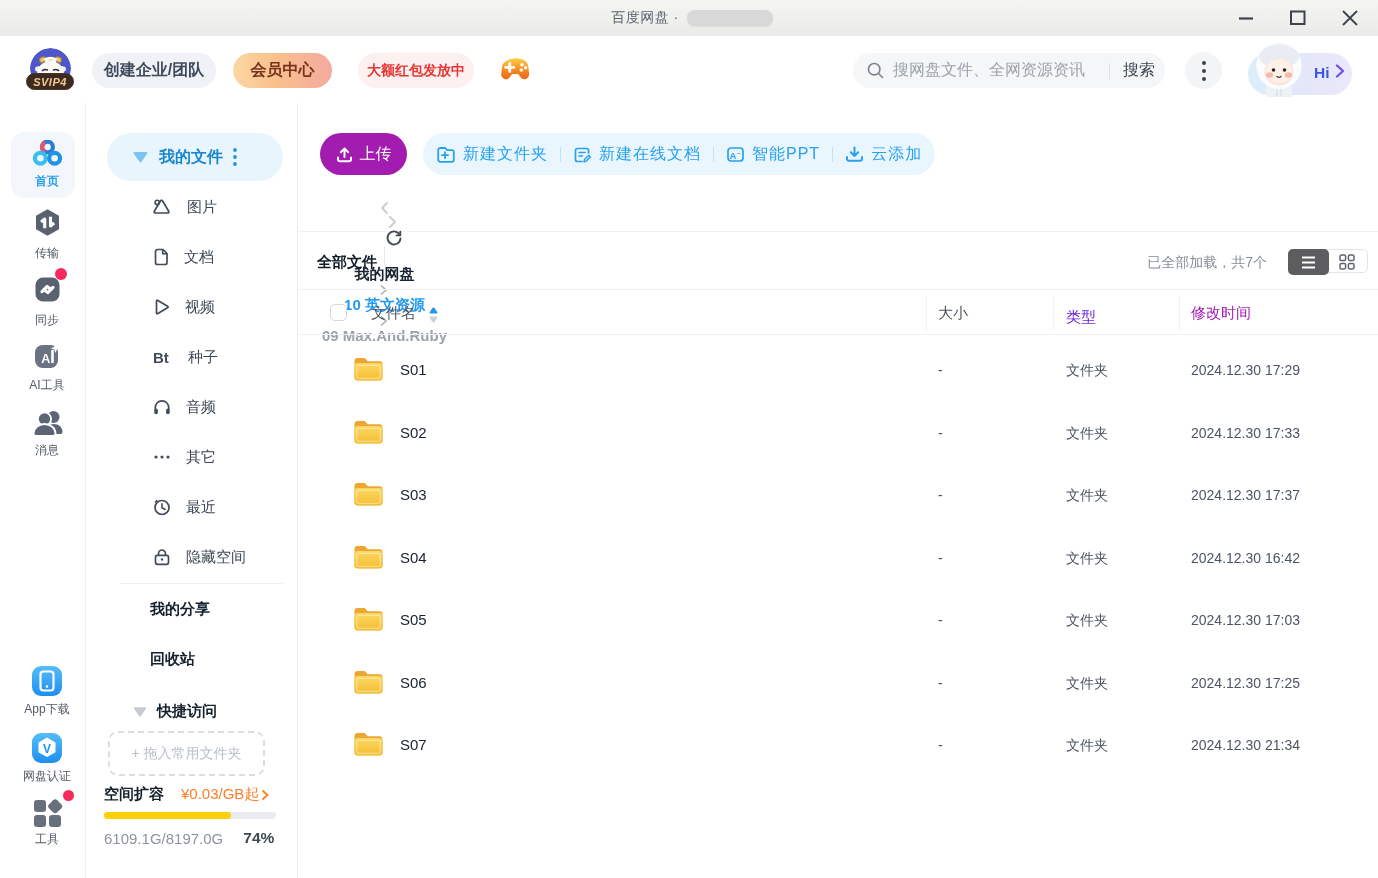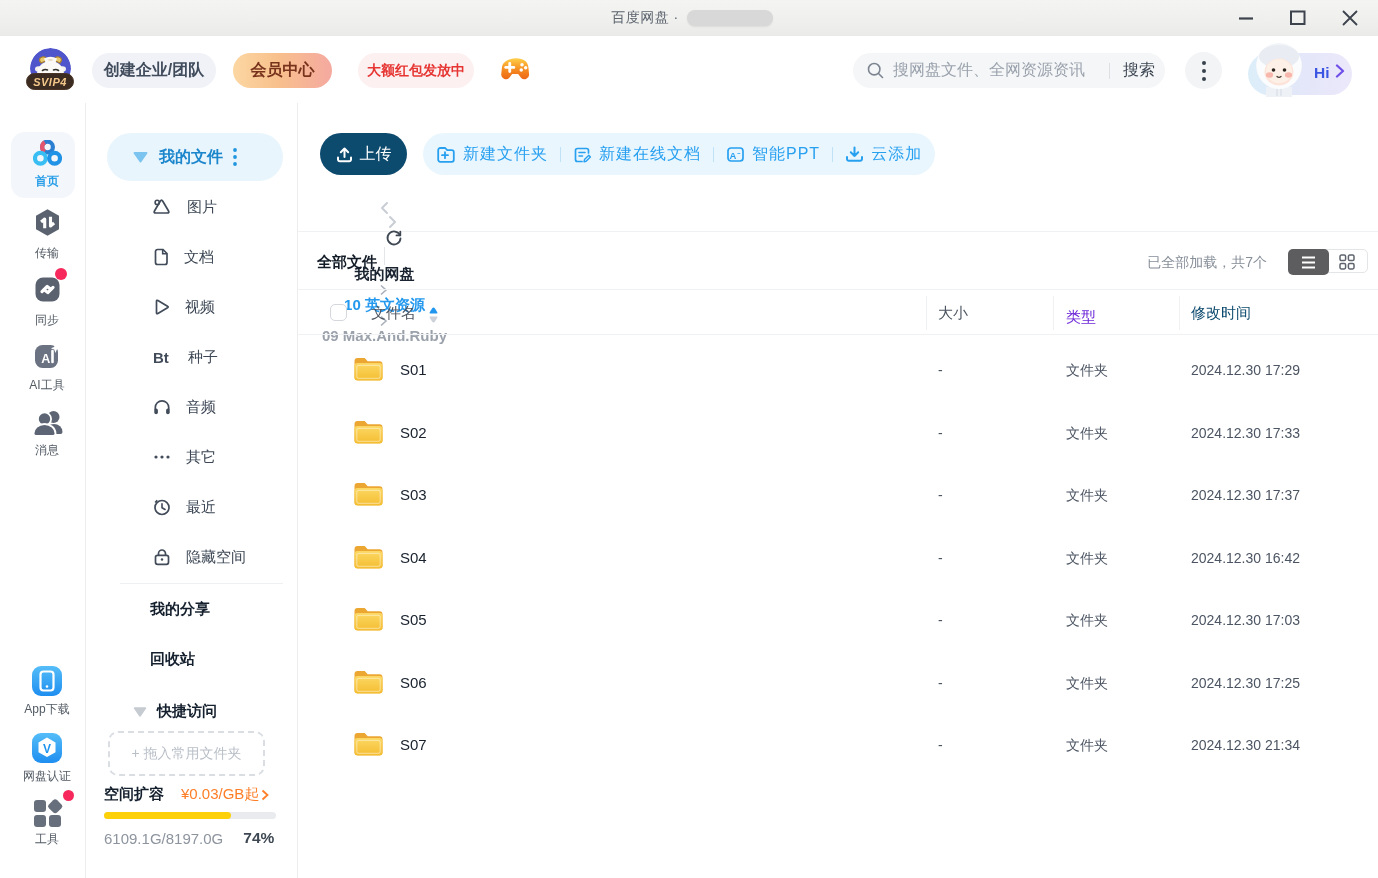--- a/index.html
+++ b/index.html
@@ -56,42 +56,42 @@
   .myfiles { position:absolute; left:21px; top:30px; width:176px; height:48px; background:#e8f5fd; border-radius:24px;
     display:flex; align-items:center; }
   .m-item { position:absolute; left:67px; height:20px; display:flex; align-items:center; gap:15px;
     font-size:15px; color:#3c4654; }
   .m-item svg { flex:0 0 auto; }
   .bold-item { position:absolute; left:64px; font-size:15px; font-weight:bold; color:#15202e; }
 
   
   .main { left:298px; top:103px; width:1080px; height:775px; background:#fff; }
   .btn-upload { position:absolute; left:22px; top:30px; width:87px; height:42px; border-radius:21px;
-    background:#0c4a6e; color:#fff; font-size:16px; display:flex; align-items:center; justify-content:center; gap:7px; }
+    background:#a21caf; color:#fff; font-size:16px; display:flex; align-items:center; justify-content:center; gap:7px; }
   .toolgroup { position:absolute; left:125px; top:30px; height:42px; border-radius:21px; background:#e9f6fe;
     display:flex; align-items:center; color:#28a0f0; font-size:16px; padding:0 13px; letter-spacing:1px; }
   .toolgroup .tg { display:flex; align-items:center; gap:7px; }
   .toolgroup .tsep { width:1px; height:15px; background:#bfe2f7; margin:0 12px; }
 
   .crumbbar { position:absolute; left:0px; top:90px; width:1080px; height:39px; border-bottom:1px solid #f0f1f3; }
   .crumb { position:absolute; top:98px; display:flex; align-items:center; font-size:15px;flex-direction:column; }
 
   .allfiles { position:absolute; left:19px; top:150px; font-size:15px; font-weight:bold; color:#121b26; }
   .loadinfo { position:absolute; top:151px; right:111px; font-size:14px; color:#868e98; }
   .viewseg { position:absolute; left:990px; top:146px; width:80px; height:24px; background:#fff; border:1px solid #e4e5e7; border-radius:5px; }
   .viewseg .seg1 { position:absolute; left:-1px; top:-1px; width:41px; height:26px; background:#5d5d5f; border-radius:5px;
     display:flex; align-items:center; justify-content:center; }
   .viewseg .seg2 { position:absolute; right:0; top:0; width:40px; height:24px; display:flex; align-items:center; justify-content:center; }
 
   .thead { position:absolute; left:0; top:186px; width:1080px; height:46px; border-top:1px solid #eff1f2; border-bottom:1px solid #eff1f2; }
   .thead .cb { position:absolute; left:32px; top:14px; width:17px; height:17px; border:1.5px solid #d4d7dc; border-radius:5px; background:#fff; }
   .thead .cname { position:absolute; font-size:15px; left:73px; top:14px; color:#4a535f; }
   .thead .csize { position:absolute; font-size:15px; left:640px; top:14px; color:#4a535f; }
   .thead .ctype { position:absolute; font-size:15px; left:768px; top:18px; color:#6d28d9; }
-  .thead .ctime { position:absolute; font-size:15px; left:893px; top:14px; color:#0c4a6e; }
+  .thead .ctime { position:absolute; font-size:15px; left:893px; top:14px; color:#a21caf; }
   .thead .vline { position:absolute; top:6px; height:34px; width:1px; background:#f0f1f3; }
 
   .rows { position:absolute; left:0; top:236px; width:1080px; }
   .frow { position:absolute; left:0; width:1080px; height:63px; }
   .frow .name { position:absolute; left:102px; top:22px; font-size:15px; color:#18212d; }
   .frow .size { position:absolute; left:640px; top:23px; font-size:14px; color:#4c5563; }
   .frow .type { position:absolute; left:768px; top:23px; font-size:14px; color:#4c5563; }
   .frow .time { position:absolute; left:893px; top:23px; font-size:14px; color:#4c5563; }
   .frow svg.folder { position:absolute; left:55px; top:16px; }
 </style>

